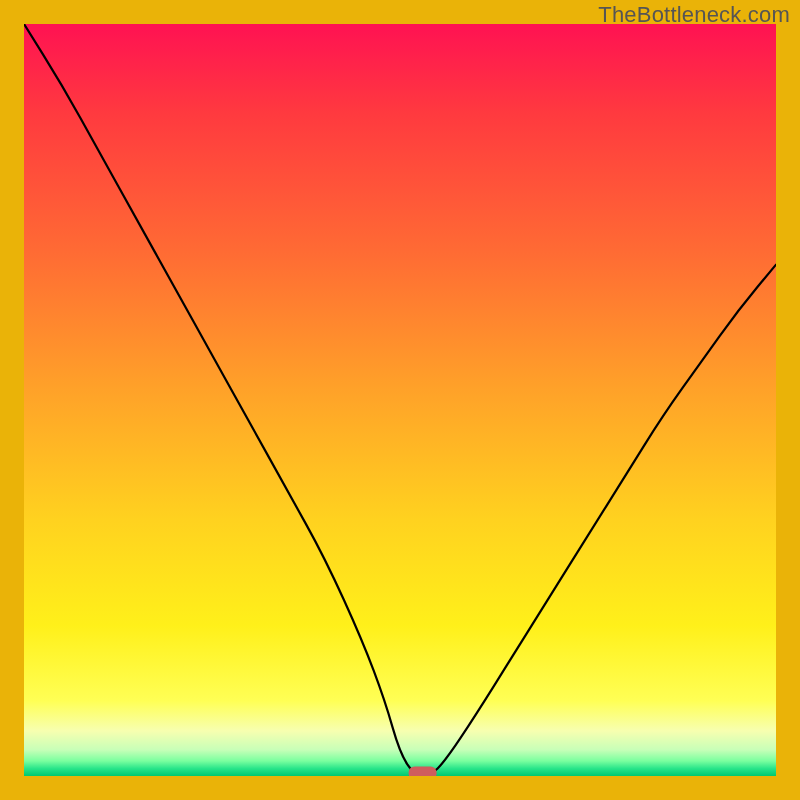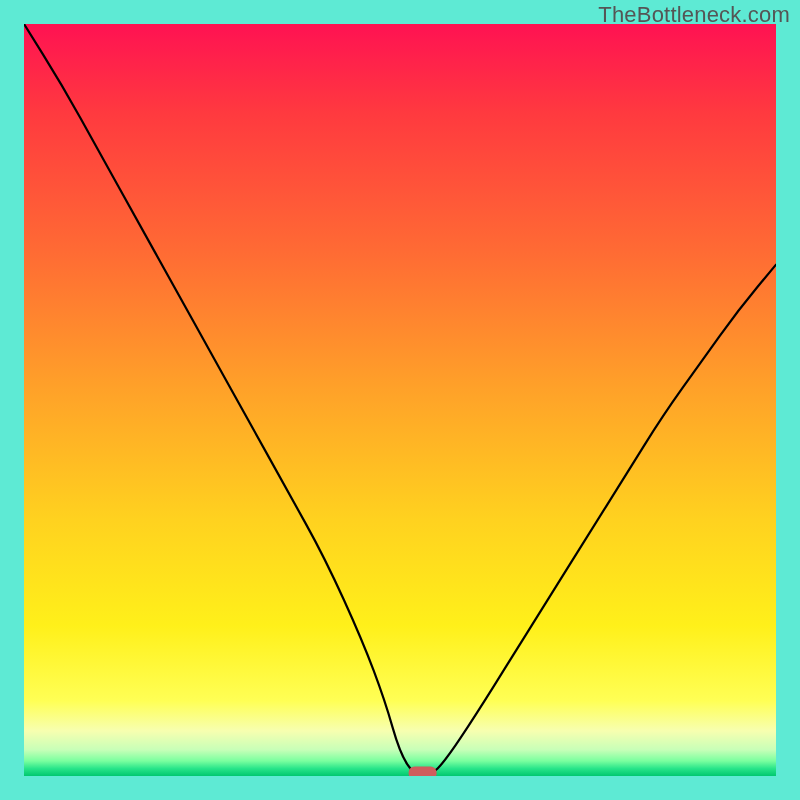--- a/index.html
+++ b/index.html
@@ -8,21 +8,21 @@
     width: 800px;
     height: 800px;
     overflow: hidden;
     background: #000;
     font-family: Arial, Helvetica, sans-serif;
   }
   .frame {
     position: relative;
     width: 800px;
     height: 800px;
-    background: #5eead4;
+    background: #eab308;
   }
   .attribution {
     position: absolute;
     top: 2px;
     right: 10px;
     color: #555555;
     font-size: 22px;
     font-weight: 500;
     letter-spacing: 0.2px;
     z-index: 5;

